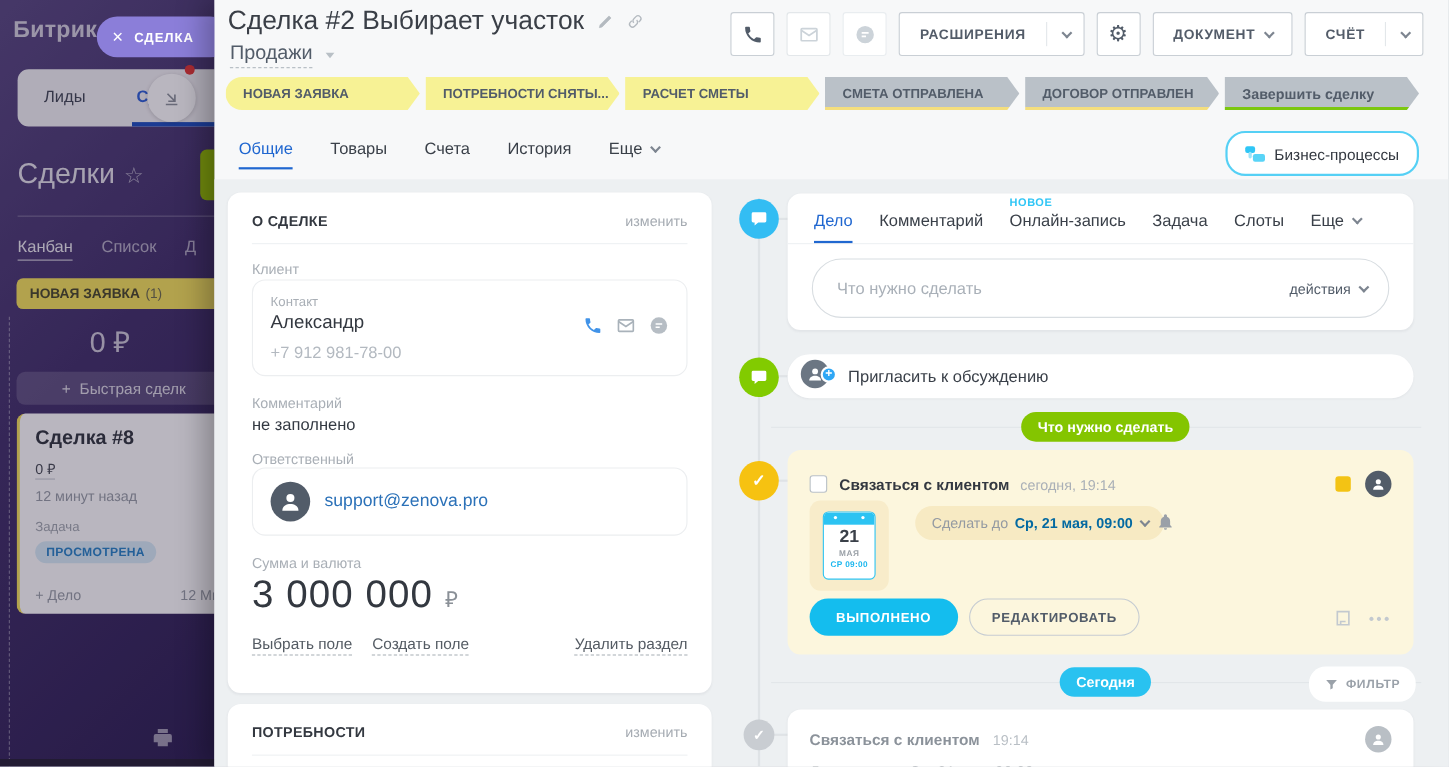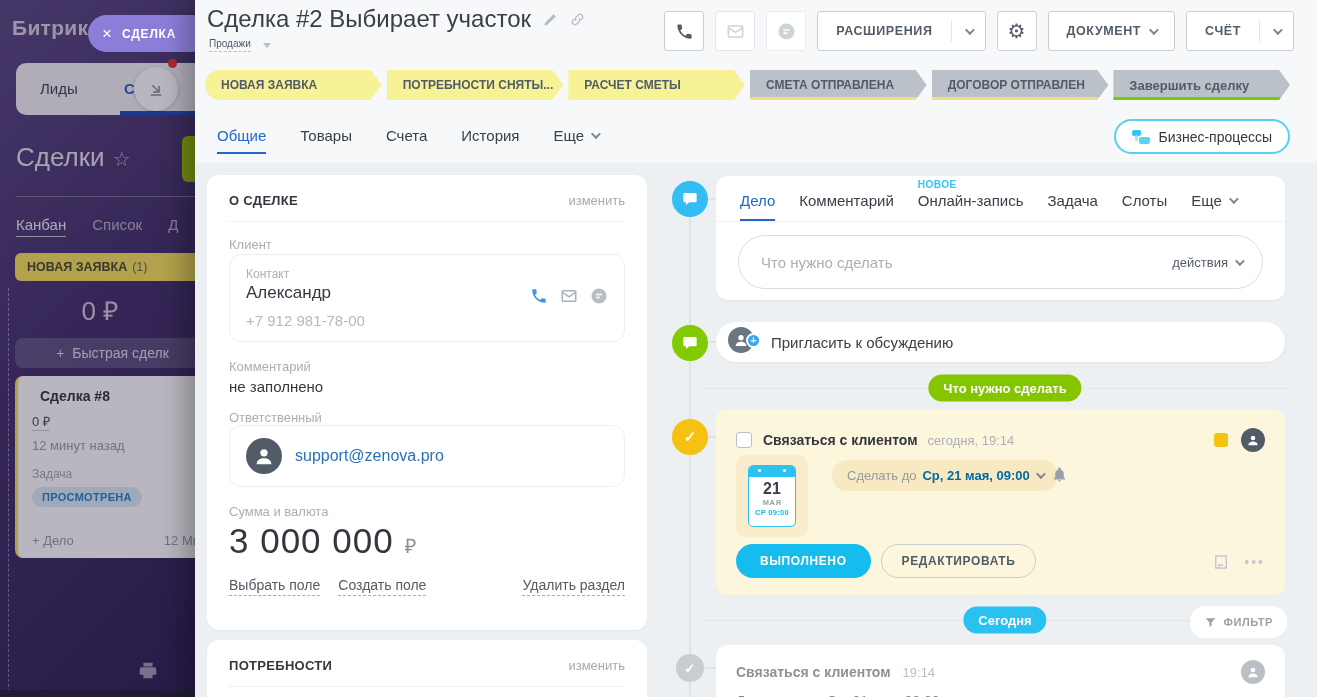--- a/index.html
+++ b/index.html
@@ -27,21 +27,21 @@
   .view-tab.active{color:rgba(255,255,255,.9);border-bottom:1px solid rgba(255,255,255,.7);padding-bottom:3px;}
   .kcol-header{position:absolute;left:15px;top:253px;width:190px;height:28px;background:#f5e25c;border-radius:6px;
     display:flex;align-items:center;padding:0 12px;font-size:12.5px;font-weight:700;color:#4a4a2c;}
   .kcol-count{font-weight:400;color:#6f6f4d;margin-left:5px;}
   .kcol-dash{position:absolute;left:8px;top:288px;bottom:0;border-left:1px dashed rgba(255,255,255,.4);}
   .kcol-sum{position:absolute;left:0;top:292px;width:200px;text-align:center;font-size:26px;color:rgba(255,255,255,.75);}
   .quick-deal{position:absolute;left:15px;top:338px;width:195px;height:30px;background:rgba(255,255,255,.16);
     border-radius:8px;display:flex;align-items:center;justify-content:center;gap:8px;font-size:14px;color:rgba(255,255,255,.8);}
   .kcard{position:absolute;left:15px;top:376px;width:195px;height:182px;background:#fff;border-radius:8px;
     border-left:3px solid #f5e25c;padding:12px 14px;}
-  .kcard-title{font-size:14px;font-weight:700;color:#333840;margin-left:8px;}
+  .kcard-title{font-size:18px;font-weight:700;color:#333840;}
   .kcard-sum{font-size:13px;color:#4a4f57;margin-top:8px;border-bottom:1px solid #c9ced4;display:inline-block;}
   .kcard-time{font-size:13px;color:#9aa0a8;margin-top:7px;}
   .kcard-task{font-size:12px;color:#a3a9b0;margin-top:14px;}
   .kcard-badge{display:inline-block;margin-top:6px;background:#d9edf8;color:#2a84c8;font-size:11px;font-weight:700;
     padding:4px 10px;border-radius:10px;letter-spacing:.3px;}
   .kcard-footer{position:absolute;left:14px;right:10px;bottom:10px;display:flex;justify-content:space-between;
     font-size:13px;color:#9aa0a8;}
   .printer{position:absolute;left:137px;top:660px;width:22px;height:22px;fill:rgba(255,255,255,.55);}
   .bottom-strip{position:absolute;left:0;bottom:0;width:195px;height:7px;background:#221b33;z-index:7;}
 
@@ -51,21 +51,21 @@
   .close-x{color:#fff;font-size:17px;line-height:1;}
   .close-label{color:#fff;font-size:12px;font-weight:700;letter-spacing:.8px;}
 
   
   .panel{position:absolute;left:195px;top:0;width:1122px;height:697px;background:#f7f8f9;z-index:10;
     box-shadow:-10px 0 24px rgba(0,0,0,.28);}
   .panel-body{position:absolute;left:0;top:163px;right:0;bottom:0;background:#edf0f2;}
 
   .deal-title{position:absolute;left:12px;top:5px;font-size:24px;color:#3a3f47;display:flex;align-items:center;gap:12px;}
   .t-icon{width:15px;height:15px;fill:#b4bac0;stroke:#b4bac0;}
-  .funnel-sel{position:absolute;left:14px;top:38px;font-size:10px;color:#525c69;display:flex;align-items:center;gap:12px;}
+  .funnel-sel{position:absolute;left:14px;top:38px;font-size:18px;color:#525c69;display:flex;align-items:center;gap:12px;}
   .funnel-name{border-bottom:1px dashed #b9c0c6;padding-bottom:2px;}
   .caret-down{width:0;height:0;border-left:4px solid transparent;border-right:4px solid transparent;border-top:5px solid #b9c0c6;}
 
   .toolbar{position:absolute;right:23px;top:1px;height:60px;display:flex;align-items:center;gap:11px;}
   .btn40{width:40px;height:40px;border:1px solid #c9cfd5;border-radius:3px;background:#fff;
     display:flex;align-items:center;justify-content:center;color:#525c69;}
   .btn40 svg{width:19px;height:19px;fill:currentColor;}
   .btn40.disabled{border-color:#e3e7ea;color:#ccd3d9;}
   .btn40.noborder{border-color:#e9edf0;}
   .gear-glyph{font-size:20px;line-height:1;}
@@ -84,21 +84,21 @@
   .stage.first{border-radius:15px 0 0 15px;}
   .stage.yellow{background:#f7f295;}
   .stage.grey{background:linear-gradient(to top,#f4de7d 3px,#bac1c8 3px);}
   .stage.final{background:linear-gradient(to top,#7cc70f 3px,#bac1c8 3px);font-weight:600;font-size:13px;}
 
   
   .ptabs{position:absolute;left:22px;top:127px;display:flex;gap:34px;font-size:15px;color:#3a4049;}
   .ptab{position:relative;display:flex;align-items:center;gap:7px;}
   .ptab.active{color:#2067d0;}
   .ptab.active::after{content:'';position:absolute;left:0;right:0;bottom:-10px;height:2px;background:#2067d0;}
-  .bp-btn{position:absolute;right:27px;top:119px;height:35px;border:2px solid #55d0f5;border-radius:18px;background:#fff;
+  .bp-btn{position:absolute;right:27px;top:119px;height:41px;border:2px solid #55d0f5;border-radius:18px;background:#fff;
     display:flex;align-items:center;gap:9px;padding:0 16px;font-size:14px;color:#333840;}
   .bp-icon{position:relative;width:18px;height:14px;}
   .bp-icon i{position:absolute;background:#2fc6f6;border-radius:2px;}
   .bp-icon .r1{left:0;top:0;width:9px;height:6px;}
   .bp-icon .r2{left:7px;bottom:0;width:11px;height:7px;background:#59d4f7;}
   .bp-icon .r3{left:3px;top:5px;width:3px;height:6px;background:#9be4fa;}
 
   
   .card{position:absolute;background:#fff;border-radius:12px;box-shadow:0 1px 2px rgba(60,70,80,.06);}
   .about-card{left:12px;top:175px;width:440px;height:455px;padding:18px 22px;}

